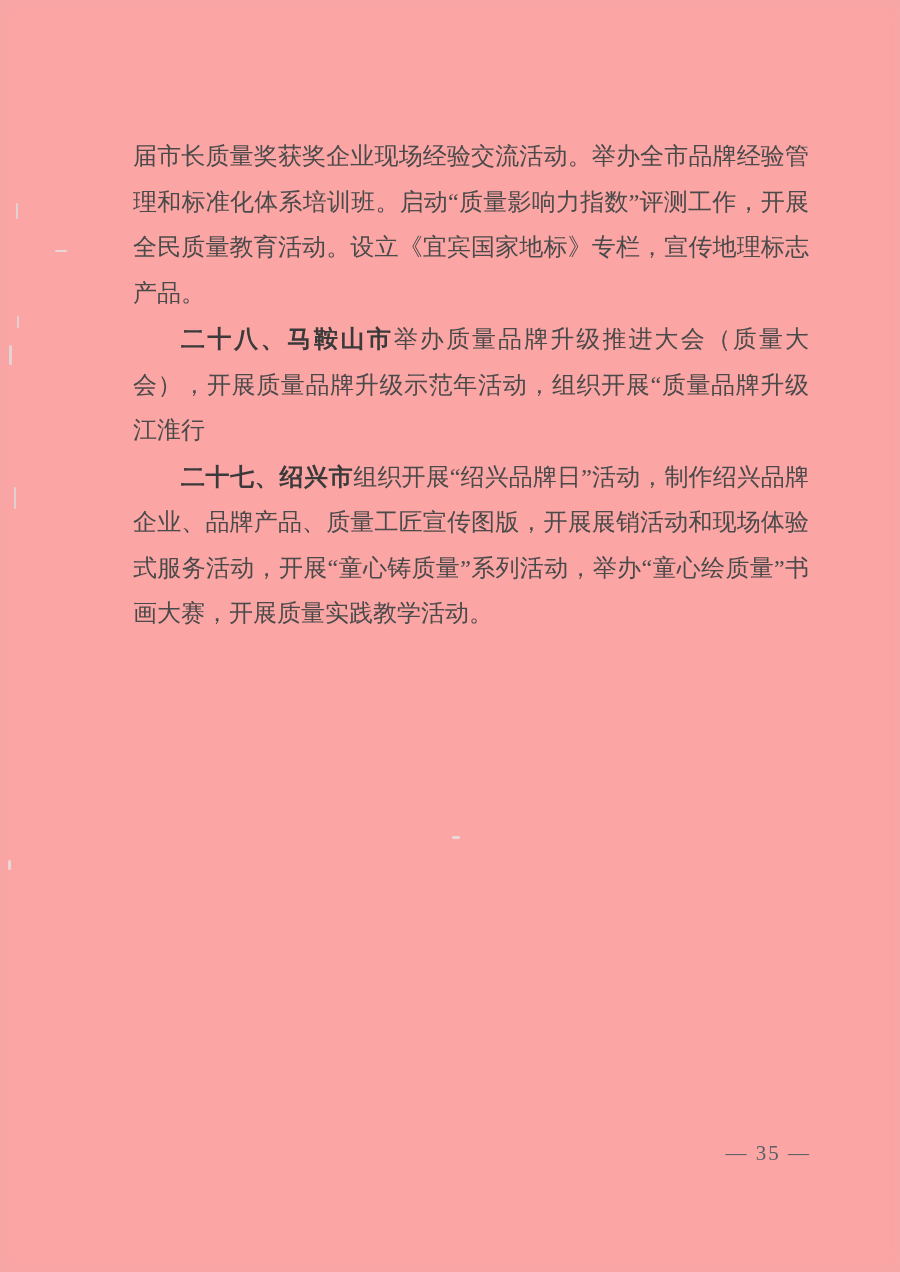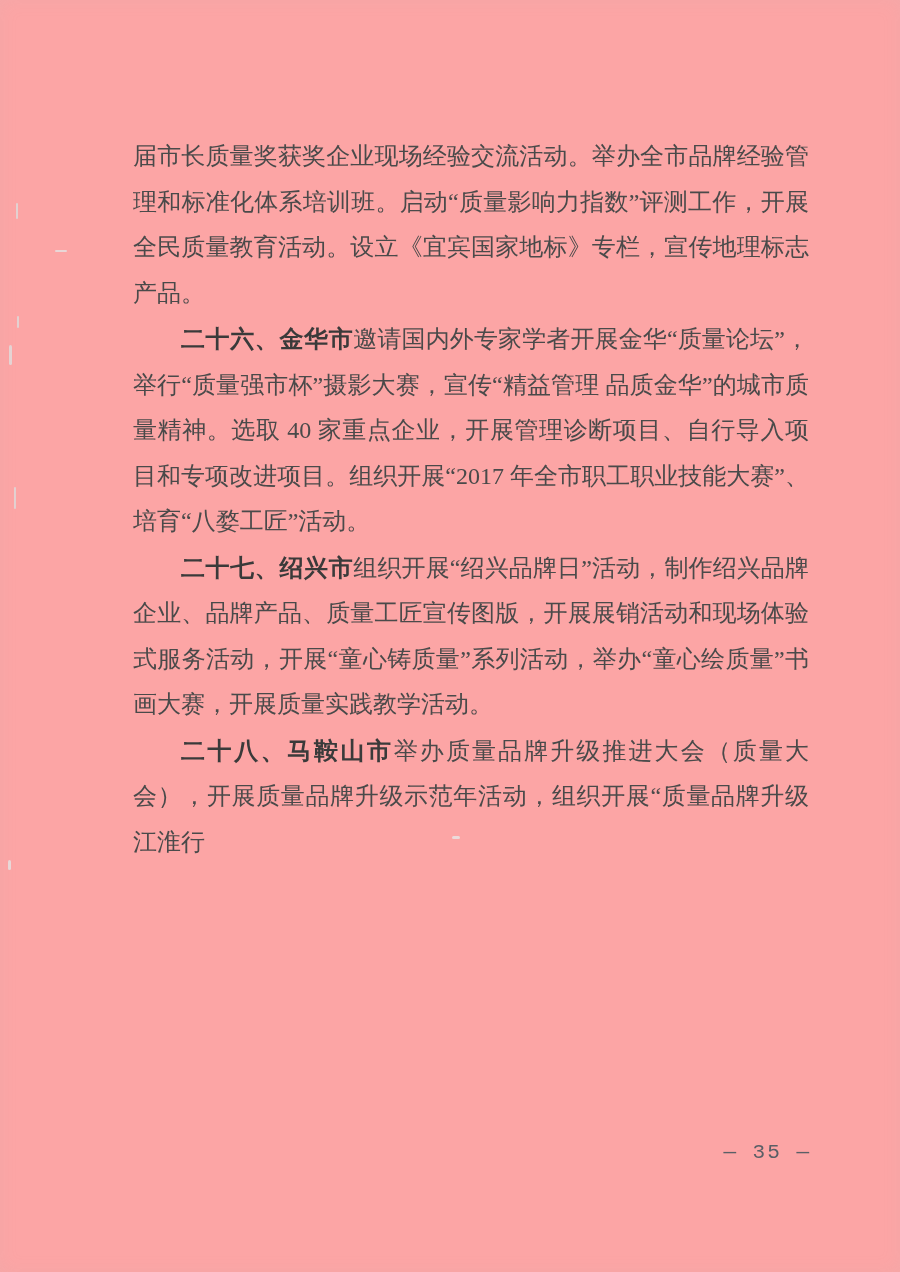--- a/index.html
+++ b/index.html
@@ -49,21 +49,21 @@
   }
   .page-number {
     position: absolute;
     left: 133px;
     top: 1141px;
     width: 678px;
     text-align: right;
     font-size: 21px;
     letter-spacing: 2px;
     color: #5a5f66;
-    font-family: Liberation Mono, monospace;
+    font-family: Liberation Serif, serif;
   }
   
   .artifact {
     position: absolute;
     background: #dcdcdc;
     border-radius: 2px;
     opacity: 0.8;
   }
   .a1 { left: 16px; top: 203px; width: 2px; height: 16px; }
   .a2 { left: 55px; top: 250px; width: 12px; height: 2px; background:#e3e3e3; }
@@ -73,23 +73,22 @@
   .a6 { left: 8px;  top: 860px; width: 3px; height: 10px; background:#e5e5e5; }
   .a7 { left: 452px; top: 836px; width: 8px; height: 3px; background:#e7e7e7; }
 </style>
 </head>
 <body>
 
 <div class="page">
 
   <div class="text-block">
       <p class="para">届市长质量奖获奖企业现场经验交流活动。举办全市品牌经验管理和标准化体系培训班。启动“质量影响力指数”评测工作，开展全民质量教育活动。设立《宜宾国家地标》专栏，宣传地理标志产品。</p>
-      <p class="para indent"><b>二十六、金华市</b>邀请国内外专家学者开展金华“质量论坛”，举行“质量强市杯”摄影大赛，宣传“精益管理 品质金华”的城市质量精神。选取 40 家重点企业，开展管理诊断项目、自行导入项目和专项改进项目。组织开展“2017 年全市职工职业技能大赛”、培育“八婺工匠”活动。</p>
+      <p class="para indent"><b>二十八、马鞍山市</b>举办质量品牌升级推进大会（质量大会），开展质量品牌升级示范年活动，组织开展“质量品牌升级江淮行</p>
       <p class="para indent"><b>二十七、绍兴市</b>组织开展“绍兴品牌日”活动，制作绍兴品牌企业、品牌产品、质量工匠宣传图版，开展展销活动和现场体验式服务活动，开展“童心铸质量”系列活动，举办“童心绘质量”书画大赛，开展质量实践教学活动。</p>
-      <p class="para indent"><b>二十八、马鞍山市</b>举办质量品牌升级推进大会（质量大会），开展质量品牌升级示范年活动，组织开展“质量品牌升级江淮行</p>
     </div>
 
   <div class="page-number">— 35 —</div>
 
   <div class="artifact a1"></div>
   <div class="artifact a2"></div>
   <div class="artifact a3"></div>
   <div class="artifact a4"></div>
   <div class="artifact a5"></div>
   <div class="artifact a6"></div>

